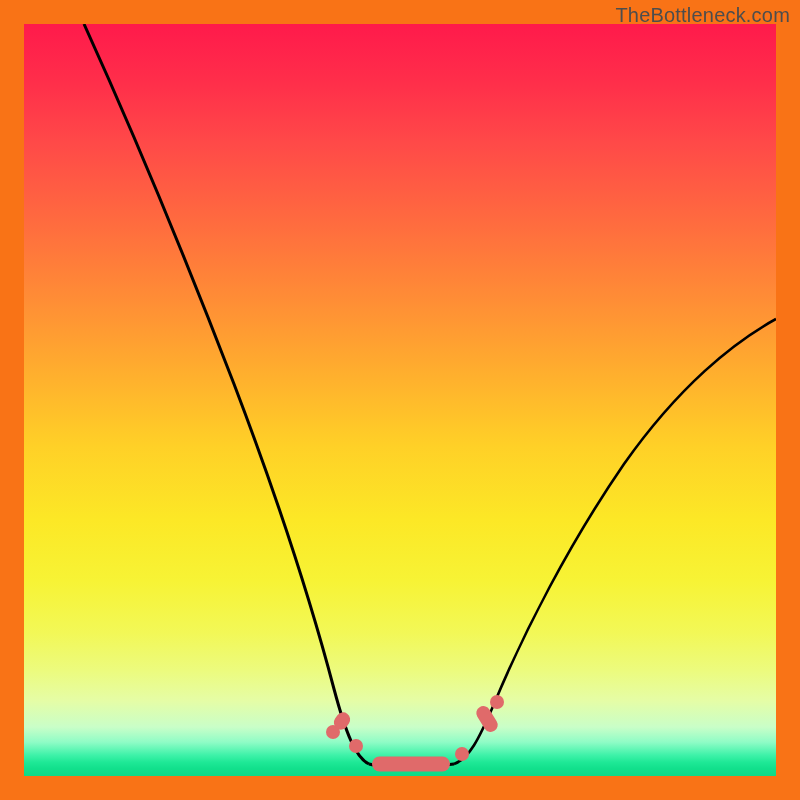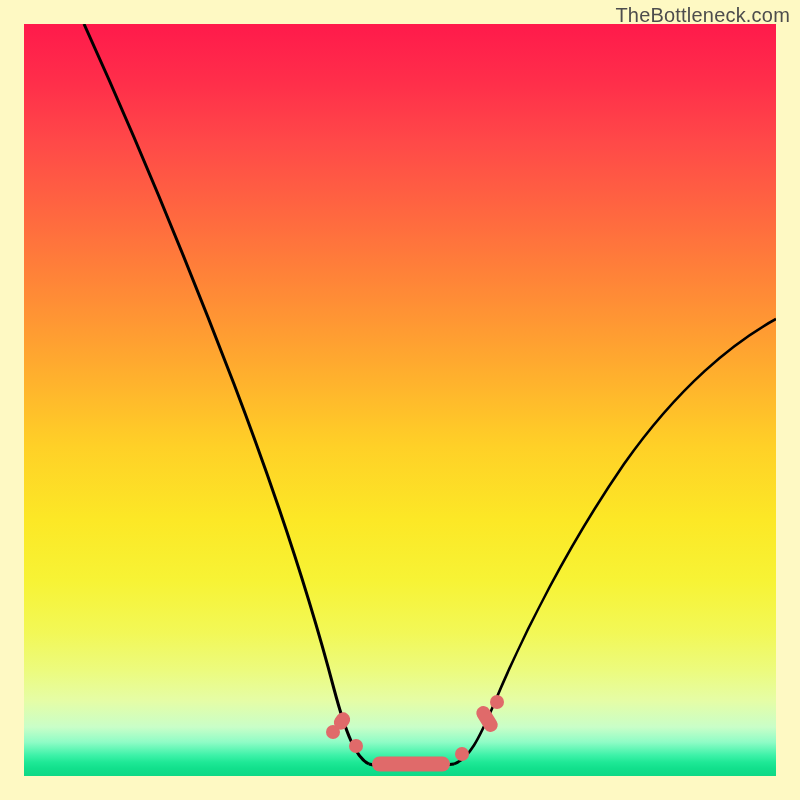--- a/index.html
+++ b/index.html
@@ -10,21 +10,21 @@
     background: #000;
     overflow: hidden;
     font-family: Arial, Helvetica, sans-serif;
   }
   .frame {
     position: absolute;
     left: 0;
     top: 0;
     width: 800px;
     height: 800px;
-    background: #fef9c3;
+    background: #f97316;
   }
   .plot {
     position: absolute;
     left: 24px;
     top: 24px;
     width: 752px;
     height: 752px;
   }
   .gradient {
     position: absolute;

